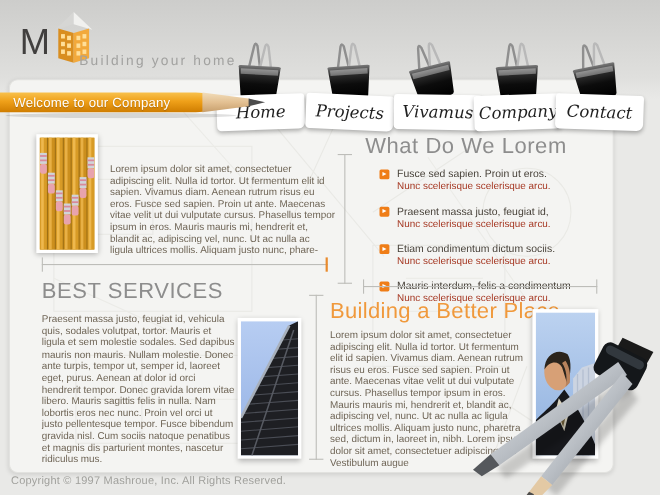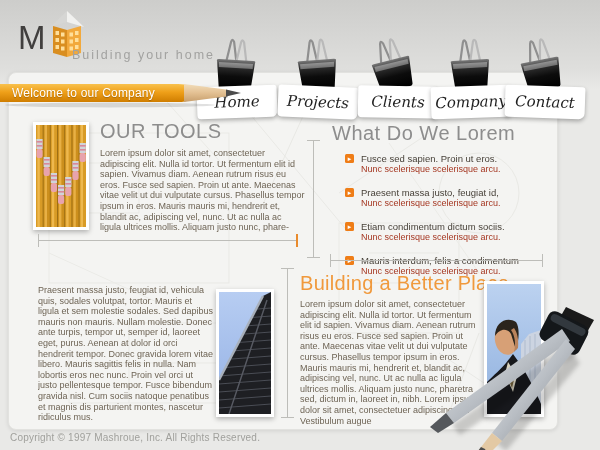--- a/index.html
+++ b/index.html
@@ -175,21 +175,21 @@
   </div>
 
   <div class="nav-item n2">
     <svg class="clip" width="54" height="58" viewBox="0 0 54 58">
       <path d="M13,50 L21,8 Q22,4 24,8 L31,50" fill="none" stroke="#8f8f8f" stroke-width="2.2"></path>
       <path d="M23,50 L31,8 Q32,4 34,8 L41,50" fill="none" stroke="#b9b9b9" stroke-width="2.2"></path>
       <path d="M8,28 Q7,26 10,26 L44,26 Q47,26 46,28 L43,54 Q42.5,56 40,56 L14,56 Q11.5,56 11,54 Z" fill="url(#gB)"></path>
       <rect x="10" y="29" width="34" height="5" fill="#ffffff" opacity="0.35"></rect>
     </svg>
     <div class="paper">
-      <span class="nlabel">Clients</span>
+      <span class="nlabel">Vivamus</span>
     </div>
   </div>
 
   <div class="nav-item n3">
     <svg class="clip" width="54" height="58" viewBox="0 0 54 58">
       <path d="M13,50 L21,8 Q22,4 24,8 L31,50" fill="none" stroke="#8f8f8f" stroke-width="2.2"></path>
       <path d="M23,50 L31,8 Q32,4 34,8 L41,50" fill="none" stroke="#b9b9b9" stroke-width="2.2"></path>
       <path d="M8,28 Q7,26 10,26 L44,26 Q47,26 46,28 L43,54 Q42.5,56 40,56 L14,56 Q11.5,56 11,54 Z" fill="url(#gB)"></path>
       <rect x="10" y="29" width="34" height="5" fill="#ffffff" opacity="0.35"></rect>
     </svg>
@@ -276,21 +276,20 @@
           </g>
         <g transform="translate(43.2,18)">
             <rect x="0.4" width="6.2" height="10" fill="#d0d4d9"></rect>
             <rect x="0.4" y="2" width="6.2" height="1.6" fill="#d9899b"></rect>
             <rect x="0.4" y="6" width="6.2" height="1.6" fill="#d9899b"></rect>
             <rect x="0.4" y="10" width="6.2" height="9" rx="2" fill="#e8a3ad"></rect>
           </g>
       </g>
     </svg>
   </div>
-  <div class="h-gray" style="left:100px;top:120px;">OUR TOOLS</div>
   <div class="para" style="left:100px;top:148px;width:205px;height:86px;">Lorem ipsum dolor sit amet, consectetuer adipiscing elit. Nulla id tortor. Ut fermentum elit id sapien. Vivamus diam. Aenean rutrum risus eu eros. Fusce sed sapien. Proin ut ante. Maecenas vitae velit ut dui vulputate cursus. Phasellus tempor ipsum in eros. Mauris mauris mi, hendrerit et, blandit ac, adipiscing vel, nunc. Ut ac nulla ac ligula ultrices mollis. Aliquam justo nunc, phare-</div>
 
   <div class="h-gray" style="left:332px;top:122px;">What Do We Lorem</div>
   <div class="offer-list">
     <div class="offer-item">
       <span class="bullet">▸</span>
       <div class="offer-title">Fusce sed sapien. Proin ut eros.</div>
       <div class="offer-sub">Nunc scelerisque scelerisque arcu.</div>
     </div>
     <div class="offer-item">
@@ -320,20 +319,21 @@
   </div>
   <div class="dl-h" style="left:330px;top:260px;width:213px;">
     <span class="tick t-left"></span>
     <span class="tick t-right"></span>
   </div>
   <div class="dl-v" style="left:287px;top:268px;height:150px;">
     <span class="tick t-top"></span>
     <span class="tick t-bottom"></span>
   </div>
 
+  <div class="h-gray" style="left:38px;top:254px;">BEST SERVICES</div>
   <div class="para" style="left:38px;top:285px;width:176px;height:141px;">Praesent massa justo, feugiat id, vehicula quis, sodales volutpat, tortor. Mauris et ligula et sem molestie sodales. Sed dapibus mauris non mauris. Nullam molestie. Donec ante turpis, tempor ut, semper id, laoreet eget, purus. Aenean at dolor id orci hendrerit tempor. Donec gravida lorem vitae libero. Mauris sagittis felis in nulla. Nam lobortis eros nec nunc. Proin vel orci ut justo pellentesque tempor. Fusce bibendum gravida nisl. Cum sociis natoque penatibus et magnis dis parturient montes, nascetur ridiculus mus.</div>
   <div class="photo-frame" style="left:216px;top:289px;">
     <svg width="52" height="122" viewBox="0 0 52 122">
       <defs>
         <linearGradient id="sky1" x1="0" y1="0" x2="0" y2="1">
           <stop offset="0" stop-color="#b7cdf2"></stop>
             <stop offset="1" stop-color="#93b0e4"></stop>
         </linearGradient>
         <clipPath id="bmask">
             <polygon points="0,122 0,88 44,4 52,0 52,122"></polygon>

